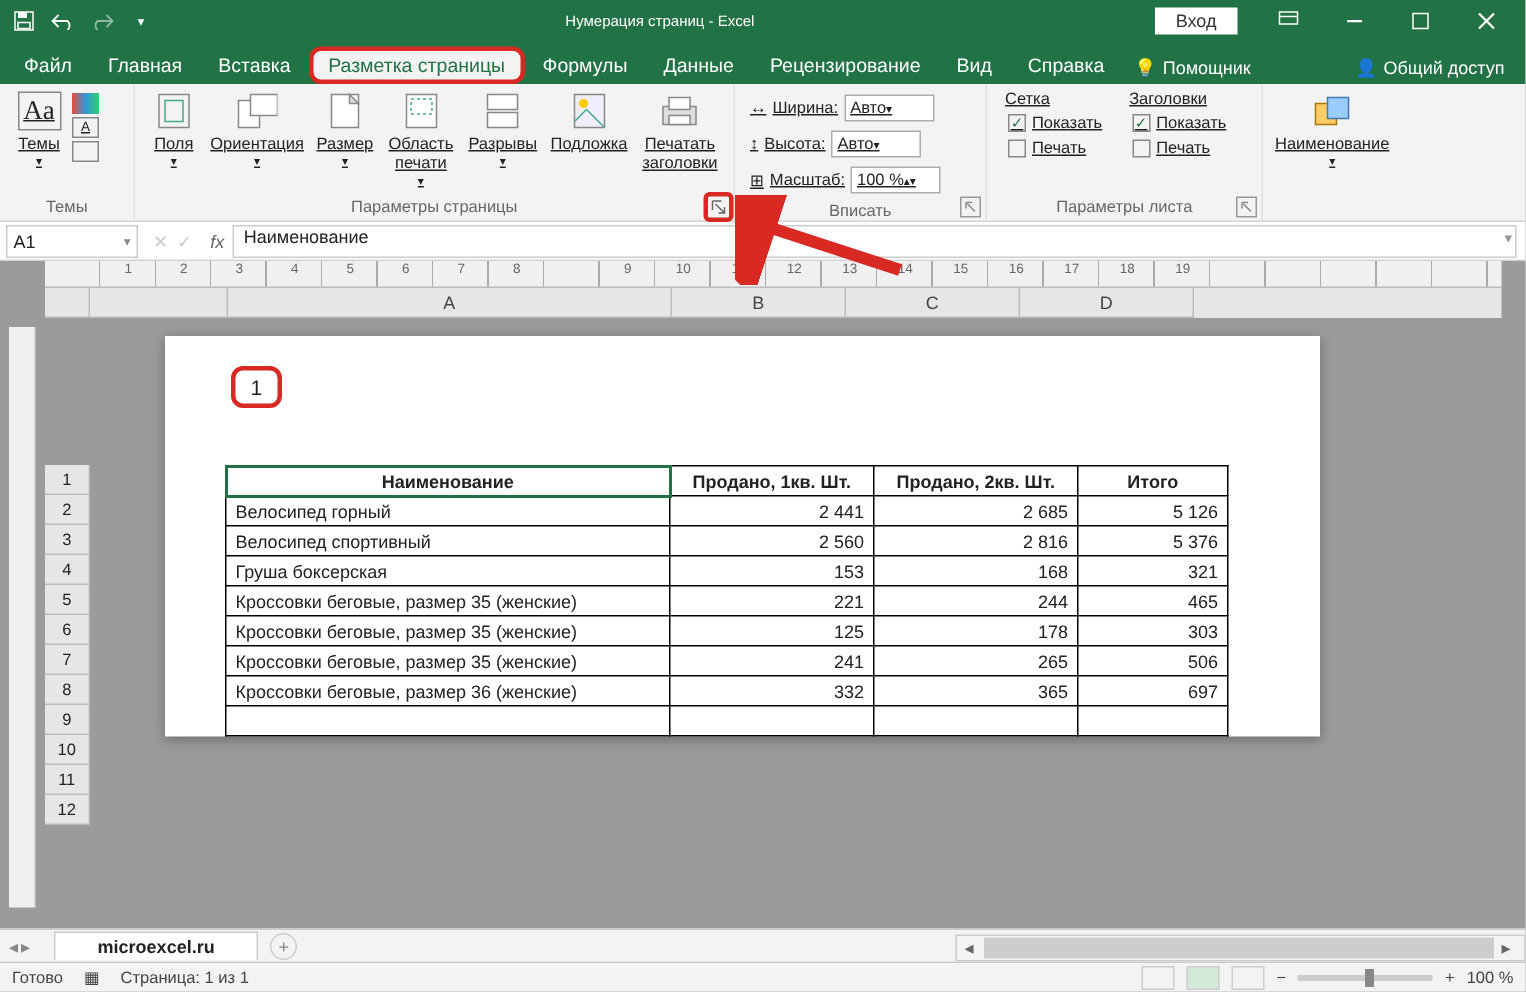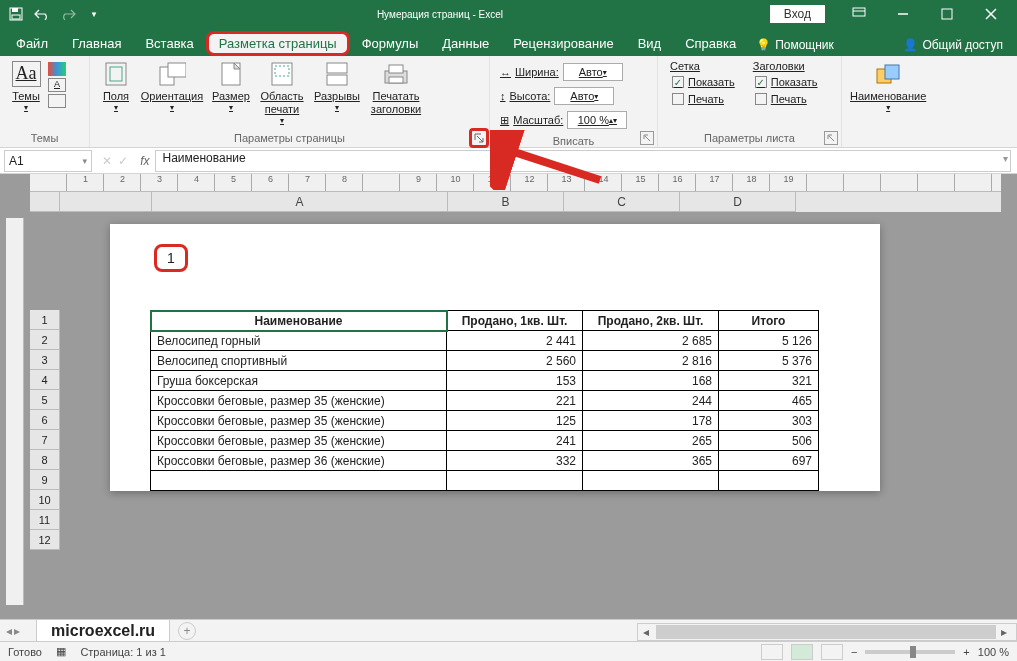--- a/index.html
+++ b/index.html
@@ -20,21 +20,21 @@
   .help { display: flex; align-items: center; gap: 4px; padding: 4px 8px; }
   
   .ribbon { height: 92px; background: #f3f3f3; border-bottom: 1px solid #d4d4d4; display: flex; position: relative; }
   .group { border-right: 1px solid #e1e1e1; padding: 2px 6px; display: flex; flex-direction: column; }
   .group-content { flex: 1; display: flex; align-items: flex-start; gap: 2px; text-decoration: underline; }
   .group-label { text-align: center; font-size: 11px; color: #666; padding: 1px 0; position: relative; }
   .bigbtn { display: flex; flex-direction: column; align-items: center; width: 56px; padding: 2px; font-size: 11px; text-align: center; line-height: 1.2; }
   .bigbtn .ic { width: 32px; height: 28px; display: flex; align-items: center; justify-content: center; margin-bottom: 2px; }
   .smallcol { display: flex; flex-direction: column; gap: 2px; }
   .smallbtn { display: flex; align-items: center; font-size: 11px; gap: 4px; padding: 1px 2px; }
-  .ddrop { width: 60px; height: 18px; border: 1px solid #ababab; background: #fff; font-size: 11px; padding: 0 3px; display: flex; justify-content: center; align-items: center; }
+  .ddrop { width: 60px; height: 18px; border: 1px solid #ababab; background: #fff; font-size: 11px; padding: 0 3px; display: flex; justify-content: flex-start; align-items: center; }
   .chk { width: 12px; height: 12px; border: 1px solid #888; display: inline-flex; align-items: center; justify-content: center; font-size: 10px; color: #217346; }
   .launcher { position: absolute; right: 3px; bottom: 2px; width: 14px; height: 14px; border: 1px solid #999; display: flex; align-items: center; justify-content: center; }
   .launcher.highlight { border: 3px solid #d92923; border-radius: 4px; width: 20px; height: 20px; right: 0; bottom: -1px; }
   
   .fbar { height: 26px; border-bottom: 1px solid #d4d4d4; display: flex; align-items: center; background: #fff; }
   .namebox { width: 88px; height: 22px; border: 1px solid #ccc; margin: 0 4px; padding: 0 4px; display: flex; align-items: center; justify-content: space-between; font-size: 12px; }
   .fx-btns { display: flex; gap: 6px; padding: 0 6px; color: #888; }
   .fx-label { font-style: italic; color: #666; padding: 0 6px; }
   .fx-input { flex: 1; border: 1px solid #ccc; height: 22px; padding: 0 6px; font-size: 12px; margin-right: 6px; position: relative; }
   .fx-expand { position: absolute; right: 2px; top: 2px; color: #999; font-size: 10px; }
@@ -56,21 +56,21 @@
   .dtable th, .dtable td { border: 1px solid #000; padding: 2px 6px; height: 20px; }
   .dtable th { font-weight: bold; text-align: center; }
   .dtable td.num { text-align: right; }
   .dtable th.sel { outline: 2px solid #217346; outline-offset: -1px; }
   .colA { width: 296px; } .colB { width: 136px; } .colC { width: 136px; } .colD { width: 100px; }
   
   .arrow { position: absolute; top: 130px; left: 490px; pointer-events: none; }
   
   .sheettabs { position: absolute; bottom: 20px; left: 0; right: 0; height: 22px; background: #f3f3f3; border-top: 1px solid #ccc; display: flex; align-items: center; }
   .sheettabs .nav { display: flex; gap: 2px; padding: 0 6px; color: #888; }
-  .sheettab { padding: 2px 14px; background: #fff; border: 1px solid #ccc; border-bottom: none; font-size: 16px; font-weight: bold; margin-left: 10px; }
+  .sheettab { padding: 2px 28px; background: #fff; border: 1px solid #ccc; border-bottom: none; font-size: 12px; font-weight: bold; margin-left: 10px; }
   .addsheet { width: 18px; height: 18px; border: 1px solid #ccc; border-radius: 50%; margin-left: 8px; text-align: center; line-height: 16px; color: #888; }
   .hscroll { position: absolute; bottom: 20px; right: 0; width: 380px; height: 18px; background: #f3f3f3; border: 1px solid #ccc; display: flex; align-items: center; }
   .hscroll .thumb { width: 340px; height: 14px; background: #cdcdcd; margin-left: 2px; }
   .hscroll .arr { width: 16px; text-align: center; color: #666; }
   
   .status { position: absolute; bottom: 0; left: 0; right: 0; height: 20px; background: #f3f3f3; border-top: 1px solid #ccc; display: flex; align-items: center; font-size: 11px; color: #444; padding: 0 8px; gap: 14px; }
   .status .right { margin-left: auto; display: flex; align-items: center; gap: 8px; }
   .viewbtn { width: 22px; height: 16px; border: 1px solid #ccc; }
   .zoom-slider { width: 90px; height: 4px; background: #ccc; position: relative; }
   .zoom-slider .t { position: absolute; left: 50%; top: -4px; width: 6px; height: 12px; background: #888; }
@@ -211,20 +211,30 @@
         </div>
       <div class="bigbtn" style="width:54px">
           <div class="ic">
             <svg width="24" height="26">
               <rect x="2" y="2" width="20" height="10" fill="#fff" stroke="#888"></rect>
               <rect x="2" y="14" width="20" height="10" fill="#fff" stroke="#888"></rect>
             </svg>
           </div>
           <span>Разрывы</span>
           <span style="font-size:8px">▾</span>
+        </div>
+      <div class="bigbtn" style="width:58px">
+          <div class="ic">
+            <svg width="24" height="26">
+              <rect x="2" y="2" width="20" height="22" fill="#eef" stroke="#888"></rect>
+              <circle cx="8" cy="8" r="3" fill="#fc0"></circle>
+              <path d="M2 20 L10 12 L22 24" fill="none" stroke="#4a8"></path>
+            </svg>
+          </div>
+          <span>Подложка</span>
         </div>
       <div class="bigbtn" style="width:60px">
           <div class="ic">
             <svg width="26" height="22">
               <rect x="2" y="8" width="22" height="12" fill="#ddd" stroke="#888"></rect>
               <rect x="6" y="2" width="14" height="8" fill="#fff" stroke="#888"></rect>
               <rect x="6" y="14" width="14" height="6" fill="#fff" stroke="#888"></rect>
             </svg>
           </div>
           <span>Печатать заголовки</span>

